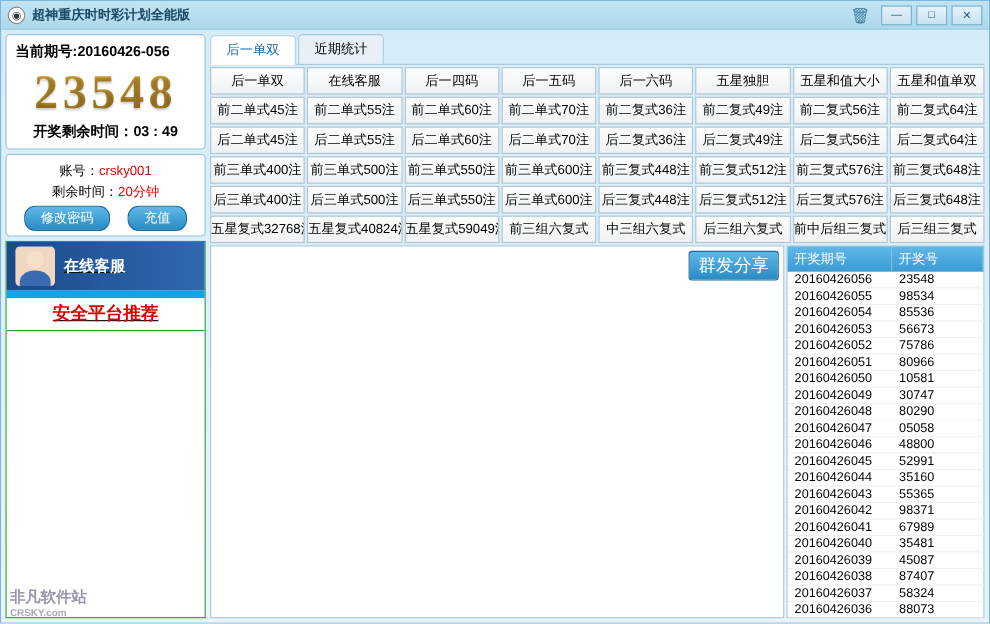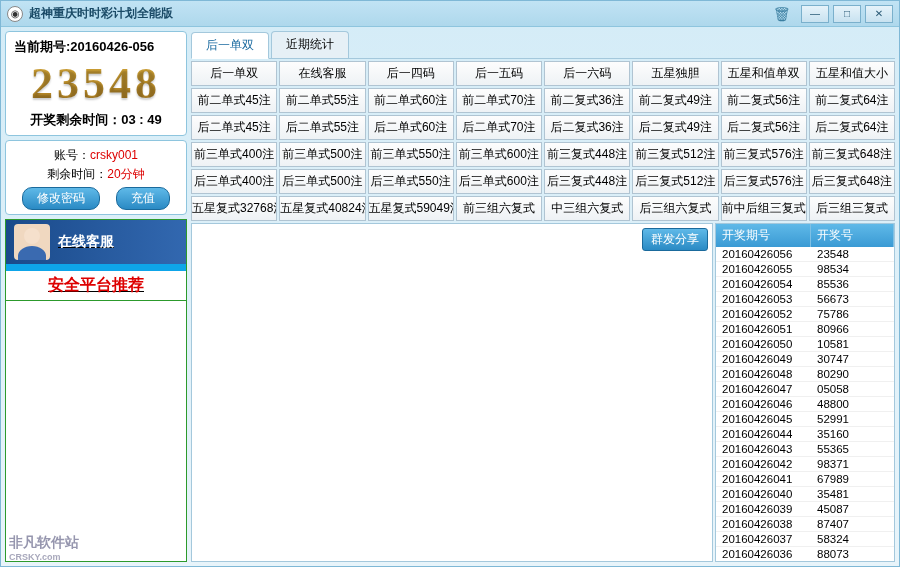--- a/index.html
+++ b/index.html
@@ -35,21 +35,21 @@
 .watermark .sub { font-size: 9px; display: block; color: rgba(80,80,120,0.5); }
 .right-col { flex: 1; padding: 4px 4px 4px 0; display: flex; flex-direction: column; }
 .tabs { display: flex; border-bottom: 1px solid #a4c8dc; margin-bottom: 2px; }
 .tab { padding: 4px 14px; border: 1px solid #a4c8dc; border-bottom: none; background: #e6f0f6; font-size: 12px; cursor: pointer; border-radius: 4px 4px 0 0; margin-right: 2px; }
 .tab.active { background: #fff; color: #1a6aa0; border-bottom: 1px solid #fff; position: relative; top: 1px; }
 .grid { display: flex; flex-direction: column; gap: 2px; margin-bottom: 2px; }
 .grid-row { display: flex; gap: 2px; }
 .grid-btn { flex: 1; background: linear-gradient(#fdfdfd,#eef2f5); border: 1px solid #b0c4d2; text-align: center; padding: 3px 0; font-size: 12px; cursor: pointer; white-space: nowrap; overflow: hidden; }
 .lower { flex: 1; display: flex; gap: 2px; min-height: 0; }
 .result-area { flex: 1; border: 1px solid #a4c8dc; background: #fff; position: relative; }
-.share-btn { position: absolute; top: 4px; right: 4px; background: linear-gradient(#5fb9e8,#2a8ac4); color: #fff; border: 1px solid #1a6a9c; border-radius: 3px; padding: 2px 8px; font-size: 12px; cursor: pointer; }
+.share-btn { position: absolute; top: 4px; right: 4px; background: linear-gradient(#5fb9e8,#2a8ac4); color: #fff; border: 1px solid #1a6a9c; border-radius: 3px; padding: 2px 8px; font-size: 16px; cursor: pointer; }
 .history { width: 180px; border: 1px solid #a4c8dc; background: #fff; display: flex; flex-direction: column; }
 .history-head { display: flex; background: linear-gradient(#5fb9e8,#3a9ad4); color: #fff; font-size: 12px; }
 .history-head > div { padding: 3px 6px; border-right: 1px solid #7fc0e4; }
 .hc1 { width: 95px; }
 .hc2 { flex: 1; }
 .history-body { flex: 1; overflow-y: scroll; }
 .history-row { display: flex; font-size: 11.5px; border-bottom: 1px solid #f0f0f0; }
 .history-row > div { padding: 1px 6px; }
 .history-body::-webkit-scrollbar { width: 16px; }
 .history-body::-webkit-scrollbar-track { background: #e8eef2; border-left: 1px solid #c0d0dc; }
@@ -113,22 +113,22 @@
       </div>
 
       <div class="grid" id="grid">
           <div class="grid-row">
             <div class="grid-btn">后一单双</div>
             <div class="grid-btn">在线客服</div>
             <div class="grid-btn">后一四码</div>
             <div class="grid-btn">后一五码</div>
             <div class="grid-btn">后一六码</div>
             <div class="grid-btn">五星独胆</div>
+            <div class="grid-btn">五星和值大小</div>
             <div class="grid-btn">五星和值单双</div>
-            <div class="grid-btn">五星和值大小</div>
           </div>
           <div class="grid-row">
             <div class="grid-btn">前二单式45注</div>
             <div class="grid-btn">前二单式55注</div>
             <div class="grid-btn">前二单式60注</div>
             <div class="grid-btn">前二单式70注</div>
             <div class="grid-btn">前二复式36注</div>
             <div class="grid-btn">前二复式49注</div>
             <div class="grid-btn">前二复式56注</div>
             <div class="grid-btn">前二复式64注</div>

